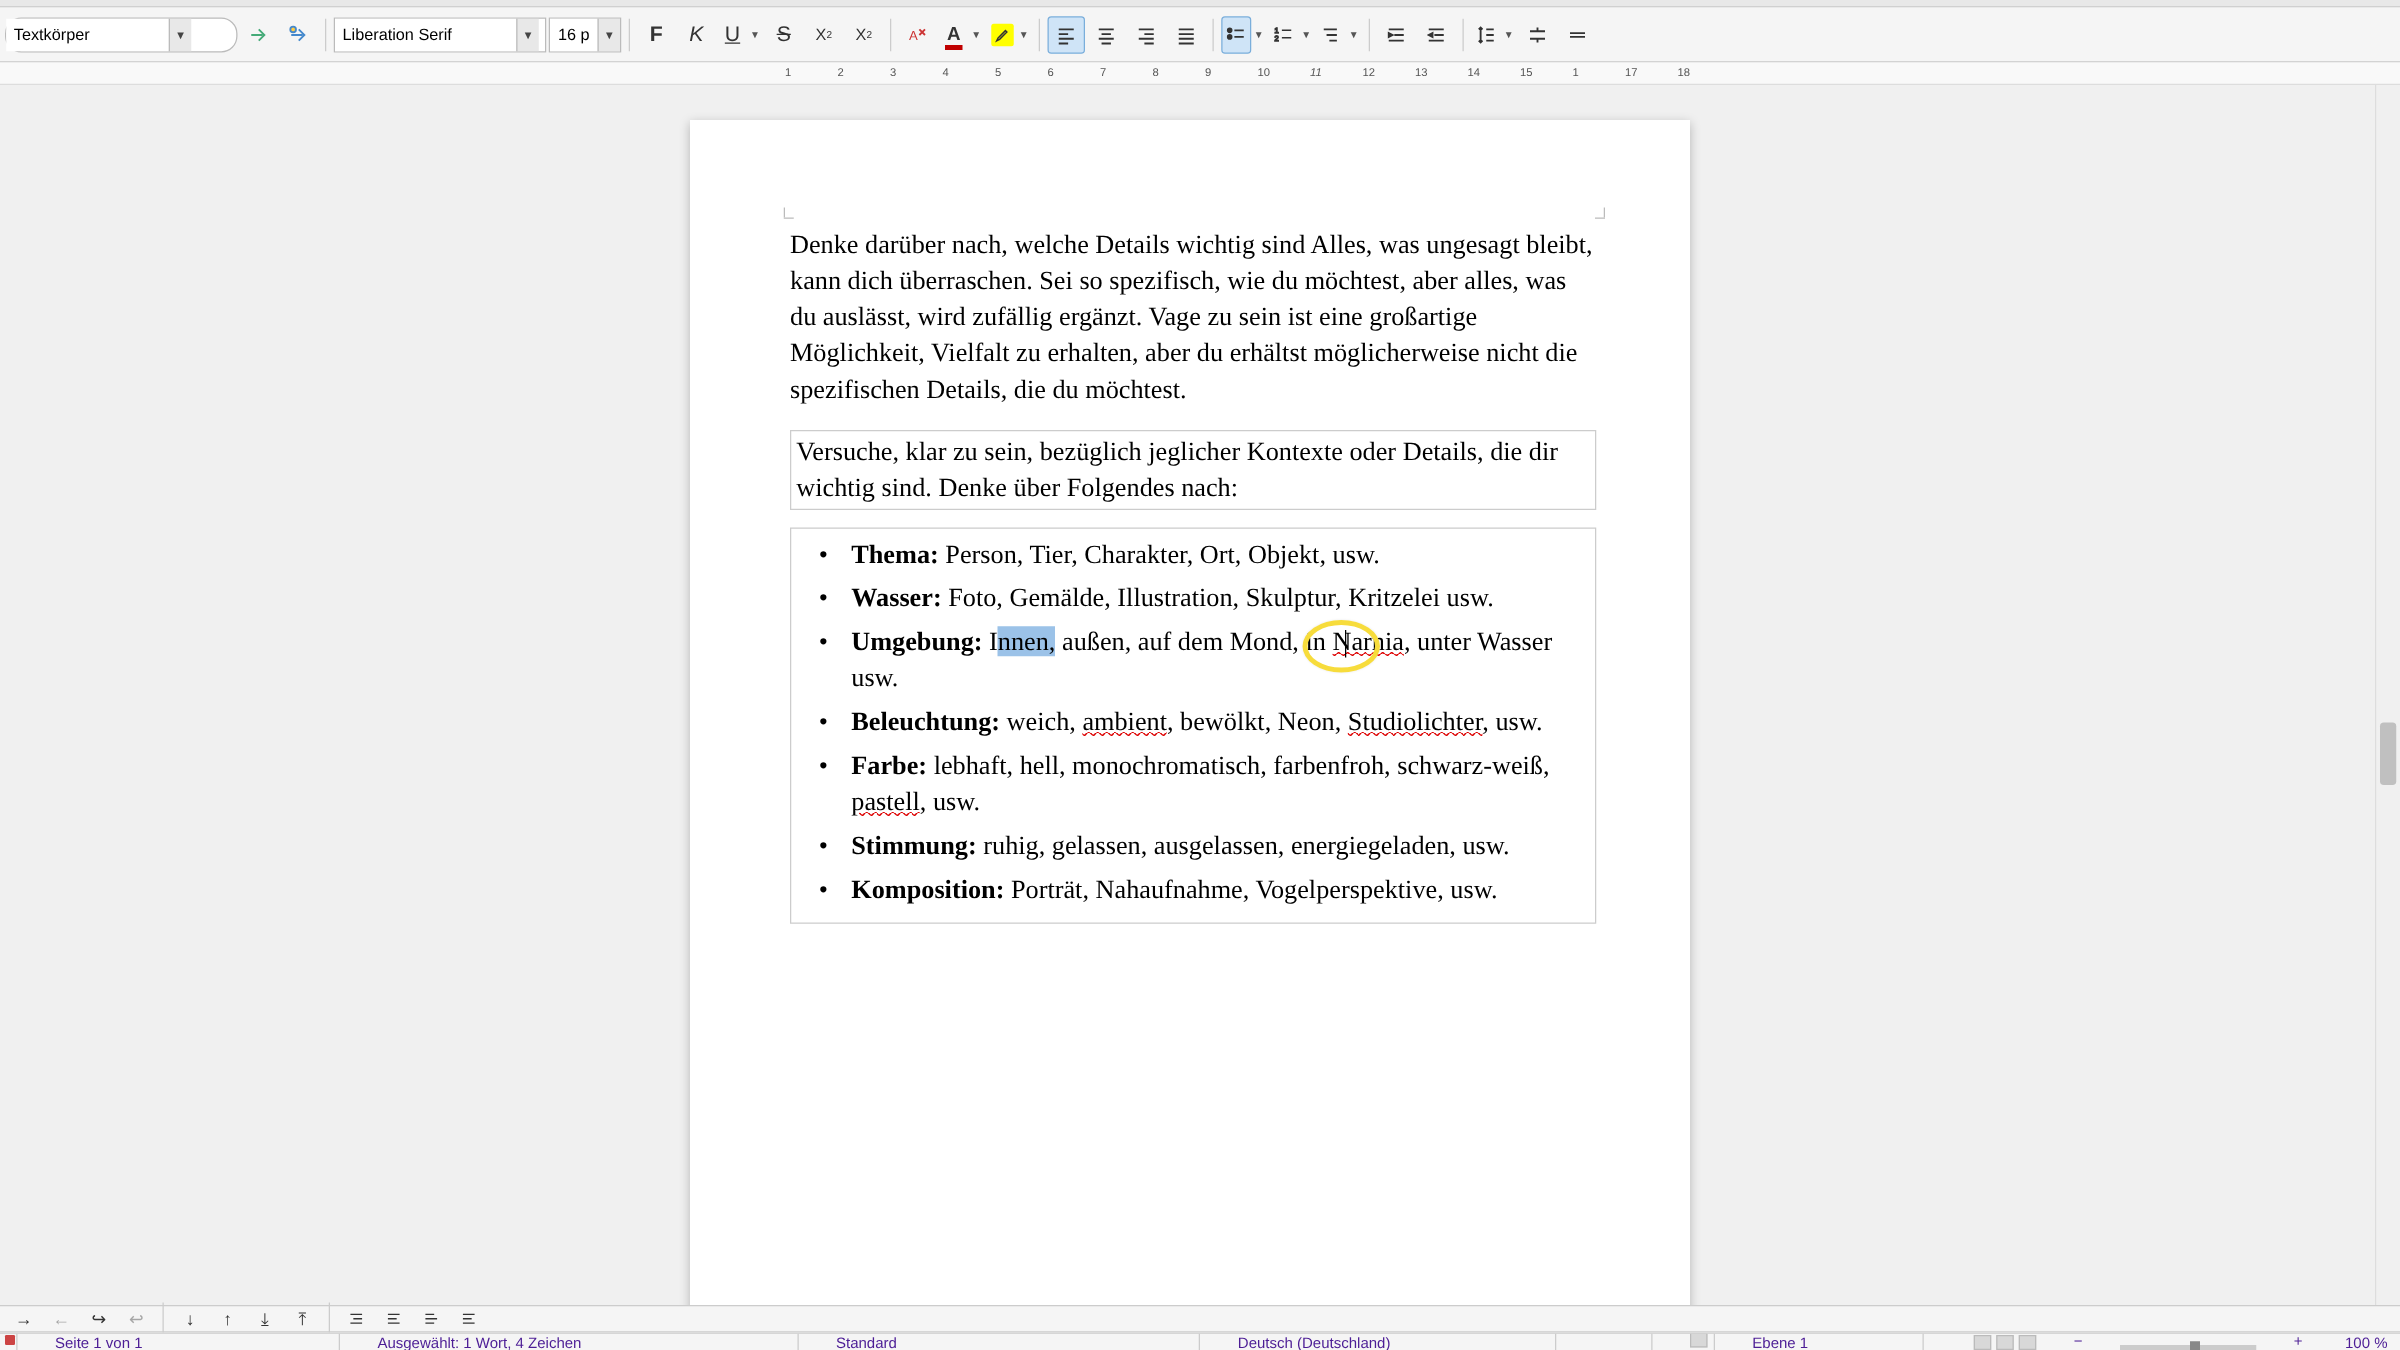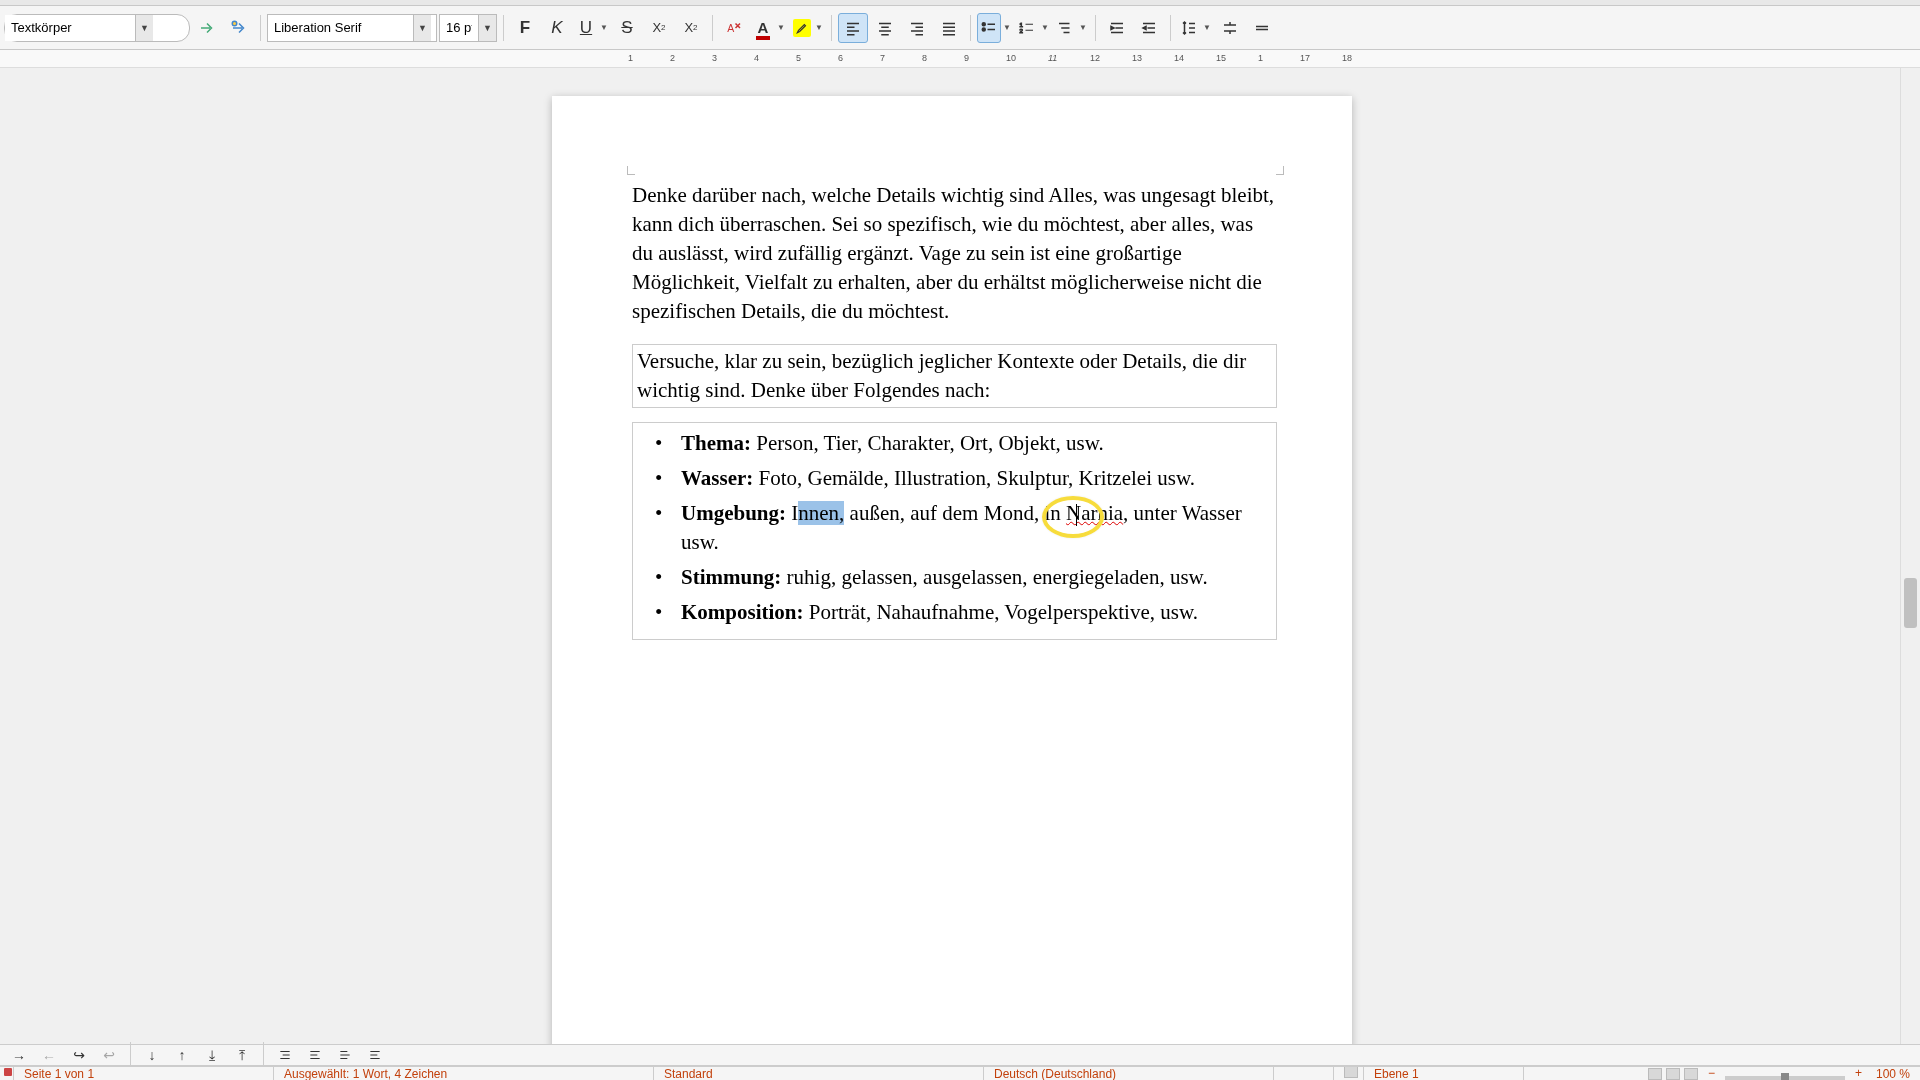--- a/index.html
+++ b/index.html
@@ -66,21 +66,21 @@
 
 
 .vscroll { position: absolute; right: 0; top: 68px; bottom: 36px; width: 20px; background: #f0f0f0; border-left: 1px solid #ddd; }
 .vscroll .thumb { position: absolute; left: 3px; right: 3px; top: 510px; height: 50px; background: #c0c0c0; border-radius: 3px; }
 
 
 .bottom-nav { position: absolute; bottom: 14px; left: 0; right: 0; height: 22px; background: #f5f5f5; border-top: 1px solid #ccc; border-bottom: 1px solid #ccc; display: flex; align-items: center; padding: 0 6px; gap: 4px; }
 .bottom-nav .tbtn { width: 26px; height: 20px; font-size: 14px; }
 
 
-.status { position: absolute; bottom: 0; left: 0; right: 0; height: 14px; background: #f5f5f5; border-top: 1px solid #ccc; display: flex; align-items: flex-end; font-size: 12px; color: #c2410c; overflow: hidden; }
+.status { position: absolute; bottom: 0; left: 0; right: 0; height: 14px; background: #f5f5f5; border-top: 1px solid #ccc; display: flex; align-items: flex-end; font-size: 12px; color: #4c1d95; overflow: hidden; gap: 20px; }
 .status-cell { padding: 0 10px; border-right: 1px solid #ccc; white-space: nowrap; height: 14px; line-height: 16px; }
 .status-spacer { flex: 1; }
 .status-icons { display: flex; gap: 4px; align-items: center; padding-right: 6px; }
 .sicon { width: 14px; height: 12px; background: #d8d8d8; border: 1px solid #bbb; }
 .zoom-slider { width: 120px; height: 4px; background: #ccc; margin: 0 6px; position: relative; }
 .zoom-slider .knob { position: absolute; width: 8px; height: 10px; background: #888; top: -3px; left: 56px; }
 </style>
 </head>
 <body>
 
@@ -254,20 +254,22 @@
   <div class="page">
     <div class="mm mm-tl"></div>
     <div class="mm mm-tr"></div>
     <div class="content">
       <div class="para1">Denke darüber nach, welche Details wichtig sind Alles, was ungesagt bleibt, kann dich überraschen. Sei so spezifisch, wie du möchtest, aber alles, was du auslässt, wird zufällig ergänzt. Vage zu sein ist eine großartige Möglichkeit, Vielfalt zu erhalten, aber du erhältst möglicherweise nicht die spezifischen Details, die du möchtest.</div>
       <div class="para2">Versuche, klar zu sein, bezüglich jeglicher Kontexte oder Details, die dir wichtig sind. Denke über Folgendes nach:</div>
       <ul class="bullets" id="bullets">
           <li><span class="b-label">Thema:</span> Person, Tier, Charakter, Ort, Objekt, usw.</li>
           <li><span class="b-label">Wasser:</span> Foto, Gemälde, Illustration, Skulptur, Kritzelei usw.</li>
           <li><span class="b-label">Umgebung:</span> I<span class="sel">nnen,</span> außen, auf dem Mond, in <span class="spellerr">Narnia</span>, unter Wasser usw.</li>
+          <li><span class="b-label">Beleuchtung:</span> weich, <span class="spellerr">ambient</span>, bewölkt, Neon, <span class="spellerr">Studiolichter</span>, usw.</li>
+          <li><span class="b-label">Farbe:</span> lebhaft, hell, monochromatisch, farbenfroh, schwarz-weiß, <span class="spellerr">pastell</span>, usw.</li>
           <li><span class="b-label">Stimmung:</span> ruhig, gelassen, ausgelassen, energiegeladen, usw.</li>
           <li><span class="b-label">Komposition:</span> Porträt, Nahaufnahme, Vogelperspektive, usw.</li>
         </ul>
     </div>
     <div class="annot-circle" style="left:490px; top:400px;"></div>
     <div class="text-cursor" style="left:524px; top:408px;"></div>
   </div>
 </div>
 
 <div class="vscroll">

